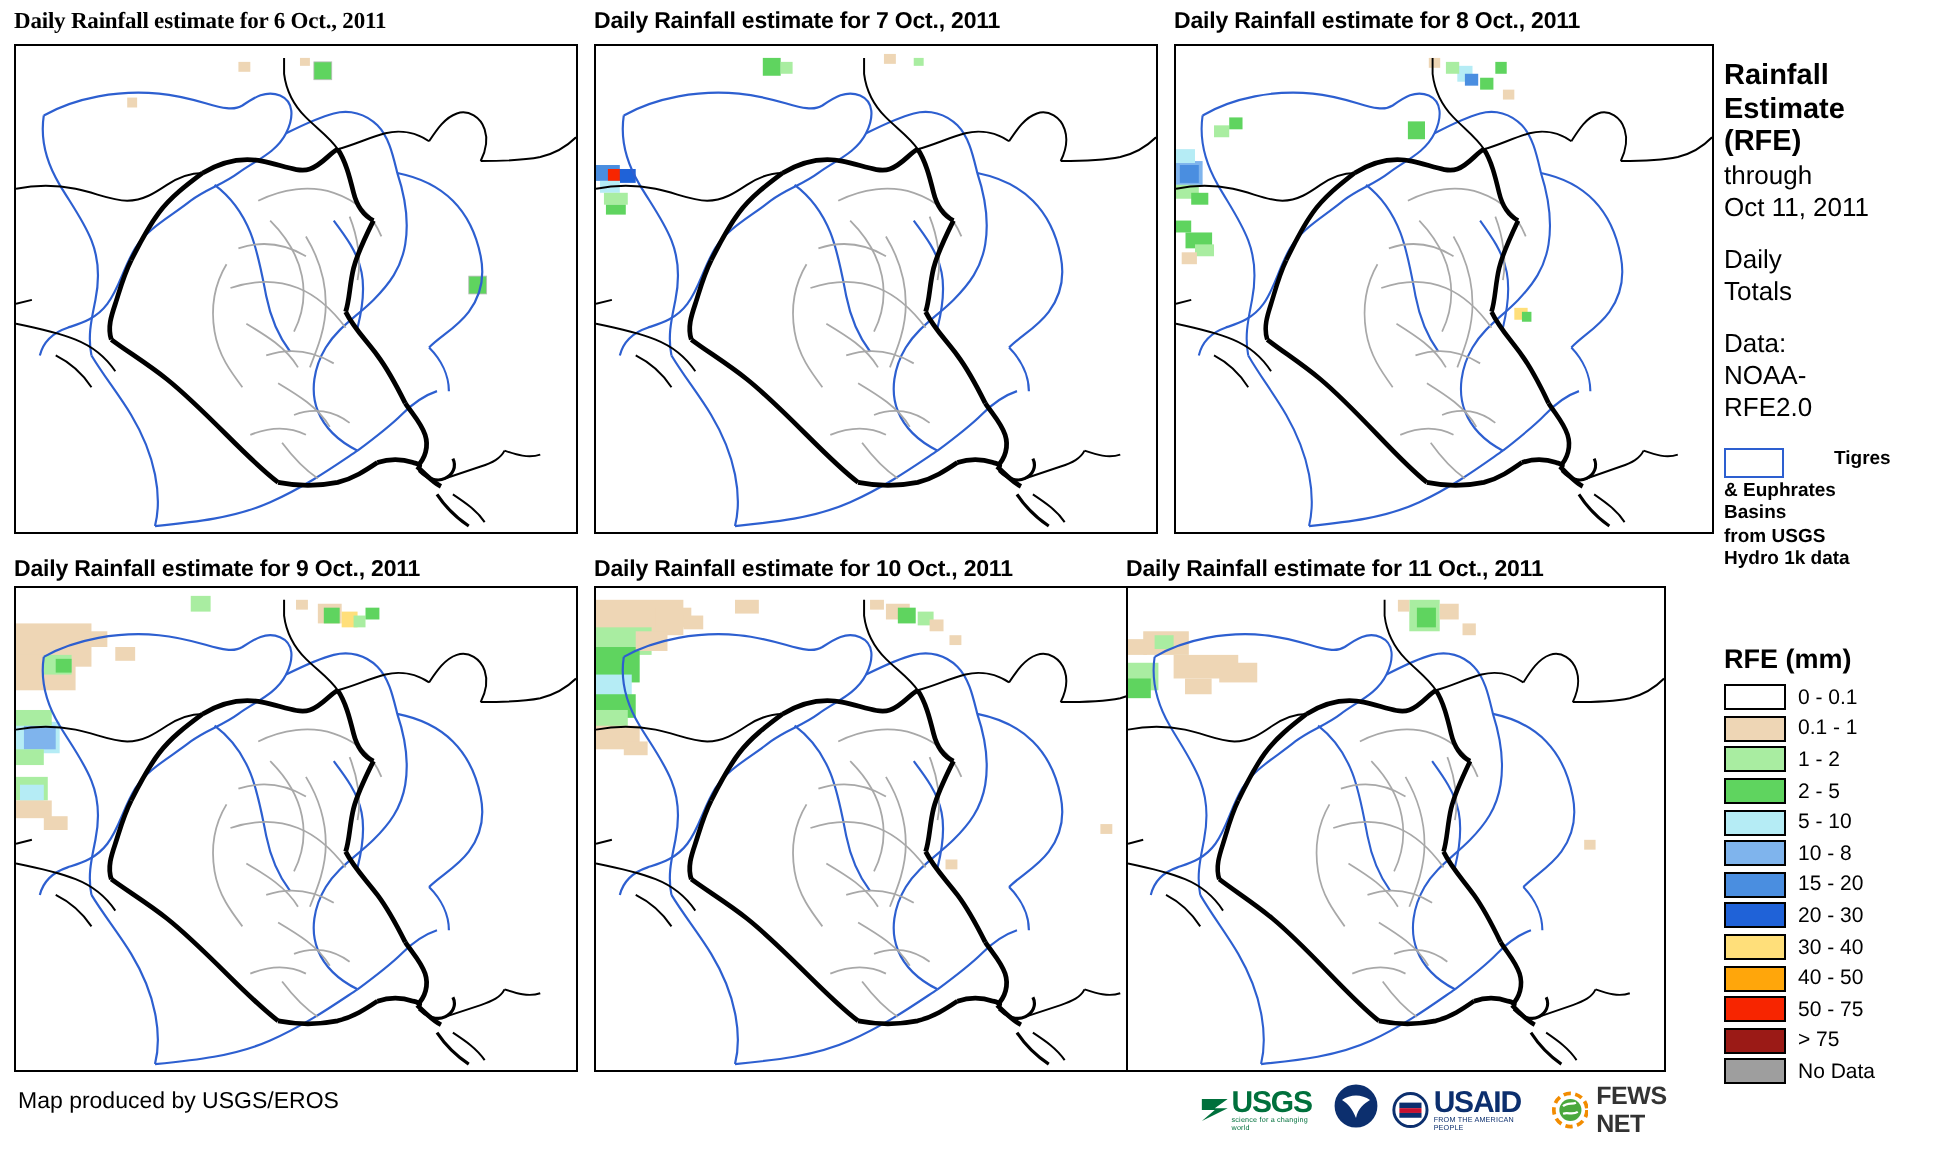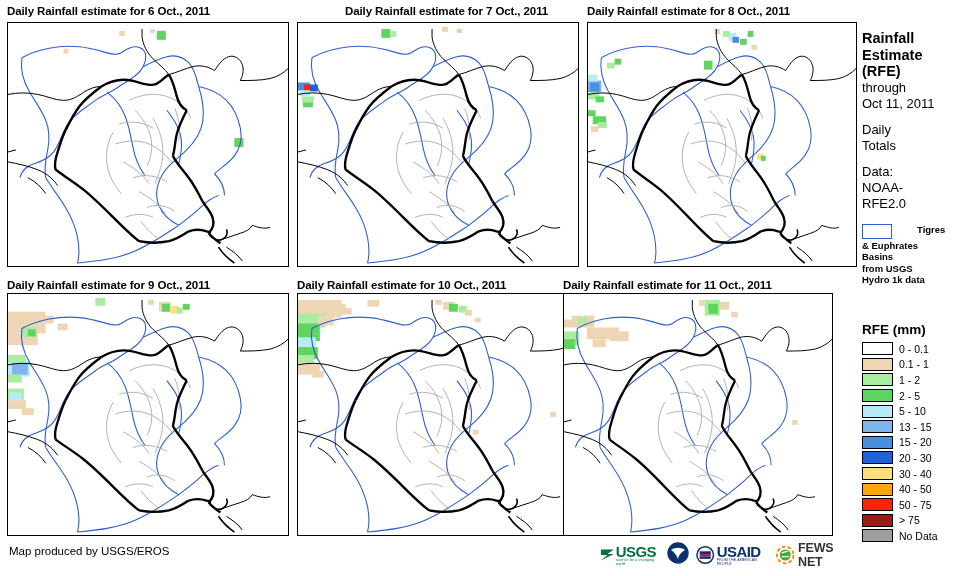--- a/index.html
+++ b/index.html
@@ -33,21 +33,21 @@
 
   
   #footer-credit{position:absolute;left:9px;top:545px;font-size:11.5px;color:#000;}
   #logo-bar{position:absolute;left:600px;top:539px;width:256px;height:32px;
             display:flex;align-items:center;gap:7px;}
   .logo-txt{font-weight:bold;}
 </style>
 </head>
 <body>
 
-<div class="panel" style="left:7px;top:4px;width:318px;height:264px;">
+<div class="panel" style="left:7px;top:4px;width:318px;height:264px;font-family:Liberation Serif, serif;">
   <div class="panel-title">Daily Rainfall estimate for 6 Oct., 2011</div>
   <div class="map-frame" style="left:0px;top:18px;width:282px;height:245px;">
     <svg class="map-svg" viewBox="0 0 282 245" preserveAspectRatio="none">
       <rect x="0" y="0" width="282" height="245" fill="#ffffff"></rect>
 
       <g>
         <rect x="150" y="8" width="9" height="9" fill="#5fd45f" stroke="#bbb" stroke-width="0.4"></rect>
         <rect x="228" y="116" width="9" height="9" fill="#5fd45f" stroke="#bbb" stroke-width="0.4"></rect>
         <rect x="112" y="8" width="6" height="5" fill="#eed6b5"></rect>
         <rect x="56" y="26" width="5" height="5" fill="#eed6b5"></rect>
@@ -129,21 +129,21 @@
 
       <g fill="none" stroke="#000000" stroke-width="1.0">
         <path d="M216,218 C222,216 228,214 234,212 C240,210 244,208 246,204"></path>
         <path d="M220,226 C226,230 232,234 236,240"></path>
         <path d="M246,204 C252,206 258,208 264,206"></path>
       </g>
     </svg>
   </div>
 </div>
 
-<div class="panel" style="left:297px;top:4px;width:226px;height:264px;padding-left:48px;">
+<div class="panel" style="left:297px;top:4px;width:226px;height:264px;">
   <div class="panel-title">Daily Rainfall estimate for 7 Oct., 2011</div>
   <div class="map-frame" style="left:0px;top:18px;width:282px;height:245px;">
     <svg class="map-svg" viewBox="0 0 282 245" preserveAspectRatio="none">
       <rect x="0" y="0" width="282" height="245" fill="#ffffff"></rect>
       <g>
         <rect x="84" y="6" width="9" height="9" fill="#5fd45f"></rect>
         <rect x="93" y="8" width="6" height="6" fill="#a9eda1"></rect>
         <rect x="0" y="60" width="12" height="8" fill="#4a8ee0"></rect>
         <rect x="6" y="62" width="7" height="6" fill="#f72500"></rect>
         <rect x="12" y="62" width="8" height="7" fill="#1f62d8"></rect>
@@ -689,21 +689,21 @@
       <div class="rfe-row">
         <div class="sw" style="background: rgb(95, 212, 95);"></div>
         <div class="rfe-lbl">2 - 5</div>
       </div>
       <div class="rfe-row">
         <div class="sw" style="background: rgb(181, 236, 245);"></div>
         <div class="rfe-lbl">5 - 10</div>
       </div>
       <div class="rfe-row">
         <div class="sw" style="background: rgb(127, 180, 237);"></div>
-        <div class="rfe-lbl">13 - 15</div>
+        <div class="rfe-lbl">10 - 8</div>
       </div>
       <div class="rfe-row">
         <div class="sw" style="background: rgb(74, 142, 224);"></div>
         <div class="rfe-lbl">15 - 20</div>
       </div>
       <div class="rfe-row">
         <div class="sw" style="background: rgb(31, 98, 216);"></div>
         <div class="rfe-lbl">20 - 30</div>
       </div>
       <div class="rfe-row">

